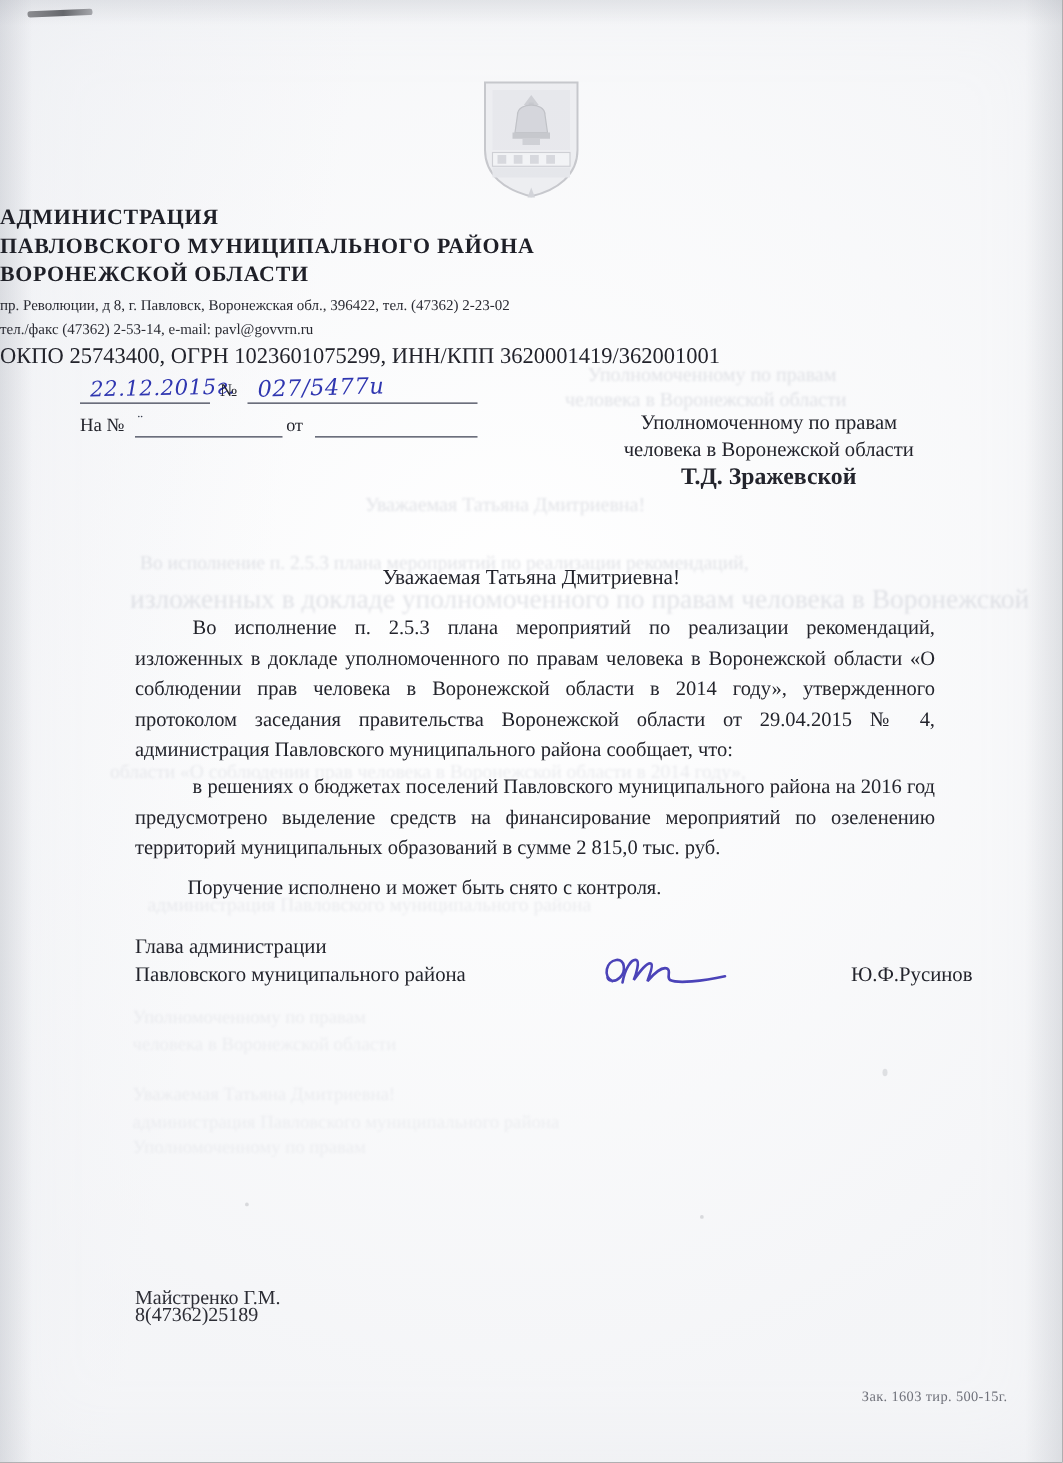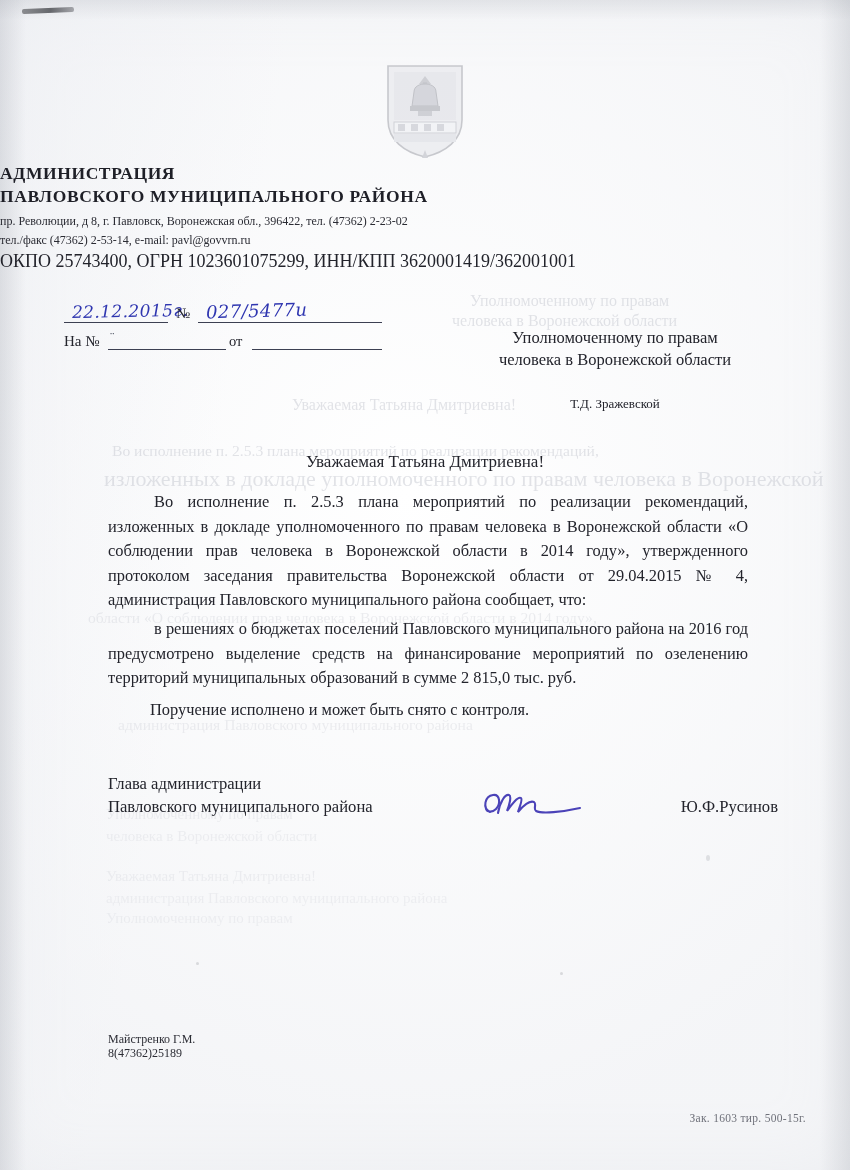--- a/index.html
+++ b/index.html
@@ -185,22 +185,22 @@
   .addressee {
     position: absolute;
     left: 450px;
     top: 327px;
     width: 330px;
     text-align: center;
     font-size: 16.5px;
     line-height: 22px;
   }
   .addressee-name {
-    margin-top: 22px;
-    font-size: 13px;
+    font-size: 19px;
+    font-weight: bold;
   }
 
   
   .salutation {
     position: absolute;
     left: 0; top: 452px;
     width: 100%;
     text-align: center;
     font-size: 17px;
   }
@@ -223,21 +223,21 @@
     top: 700px;
     width: 640px;
     font-size: 16.4px;
     text-indent: 42px;
   }
 
   
   .sig-block {
     position: absolute;
     left: 108px;
-    top: 772px;
+    top: 745px;
     width: 670px;
     font-size: 16.6px;
     line-height: 23px;
   }
   .sig-role { display: block; }
   .sig-name {
     position: absolute;
     right: 0;
     top: 23px;
     font-size: 16.6px;
@@ -249,21 +249,21 @@
     top: 10px;
     width: 120px;
     height: 44px;
   }
 
   
   .executor {
     position: absolute;
     left: 108px;
     top: 1032px;
-    font-size: 12px;
+    font-size: 16px;
     line-height: 14px;
     color: #2c2d35;
     font-family: "Liberation Serif", serif;
   }
   .print-run {
     position: absolute;
     right: 44px;
     top: 1112px;
     font-size: 11.5px;
     color: #6f717a;
@@ -316,20 +316,21 @@
           <rect x="55" y="62" width="7" height="7"></rect>
         </g>
         <rect x="12" y="72" width="62" height="8" fill="#d4d6dd"></rect>
         <path d="M43 88 L40 96 H46 Z" fill="#b0b2bb"></path>
       </svg>
     </div>
 
     <div class="header-block">
       <div class="org-line">АДМИНИСТРАЦИЯ</div>
       <div class="org-line">ПАВЛОВСКОГО МУНИЦИПАЛЬНОГО РАЙОНА</div>
+      <div class="org-line">ВОРОНЕЖСКОЙ ОБЛАСТИ</div>
       <div class="contact-line">пр. Революции, д 8,  г. Павловск, Воронежская обл., 396422, тел. (47362) 2-23-02</div>
       <div class="contact-line second">тел./факс (47362) 2-53-14, e-mail: pavl@govvrn.ru</div>
       <div class="reg-line">ОКПО  25743400, ОГРН 1023601075299, ИНН/КПП  3620001419/362001001</div>
     </div>
 
     <div class="refbox">
       <div class="ref-row">
         <span class="hand hand-date">22.12.2015г.</span>
         <span class="lbl-num">№</span>
         <span class="hand hand-num">027/5477и</span>

